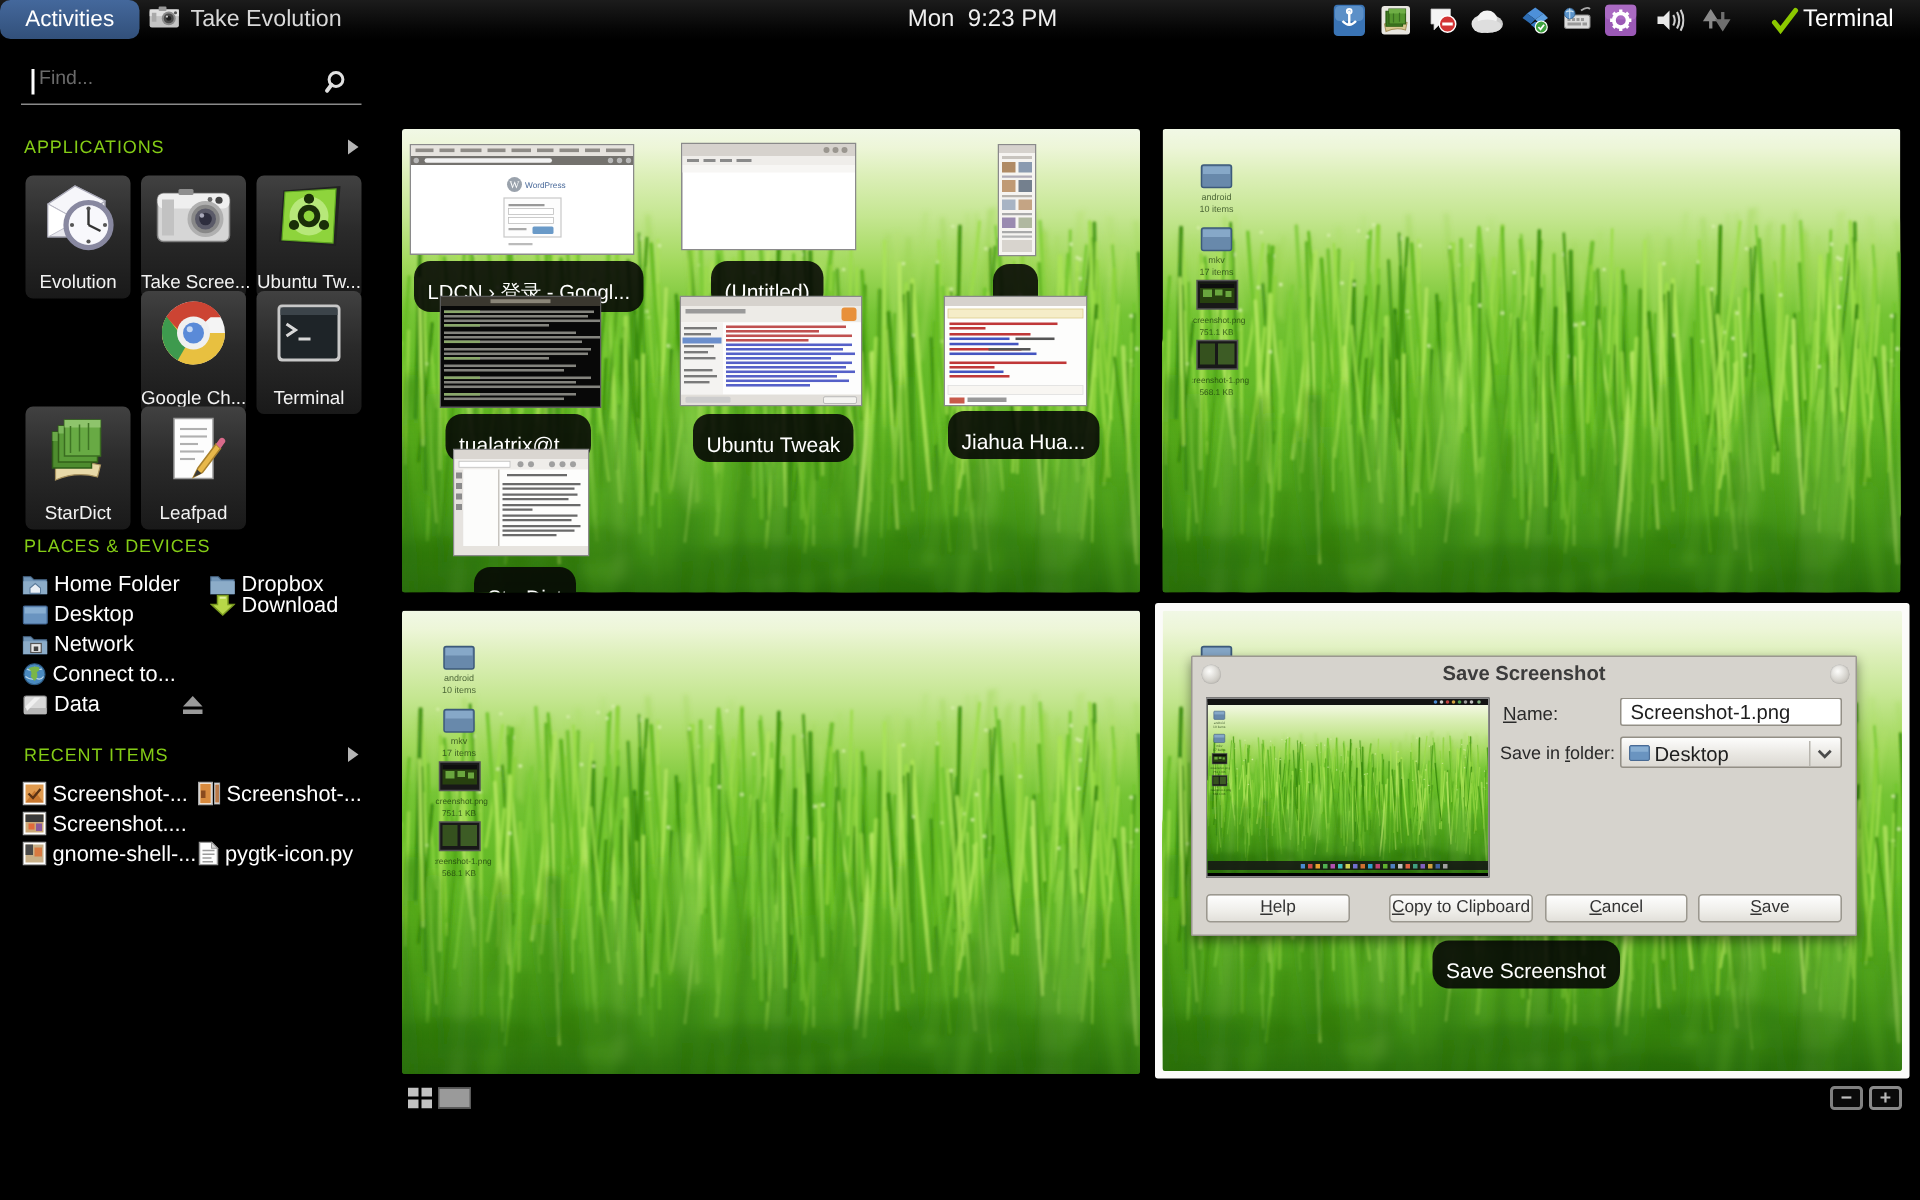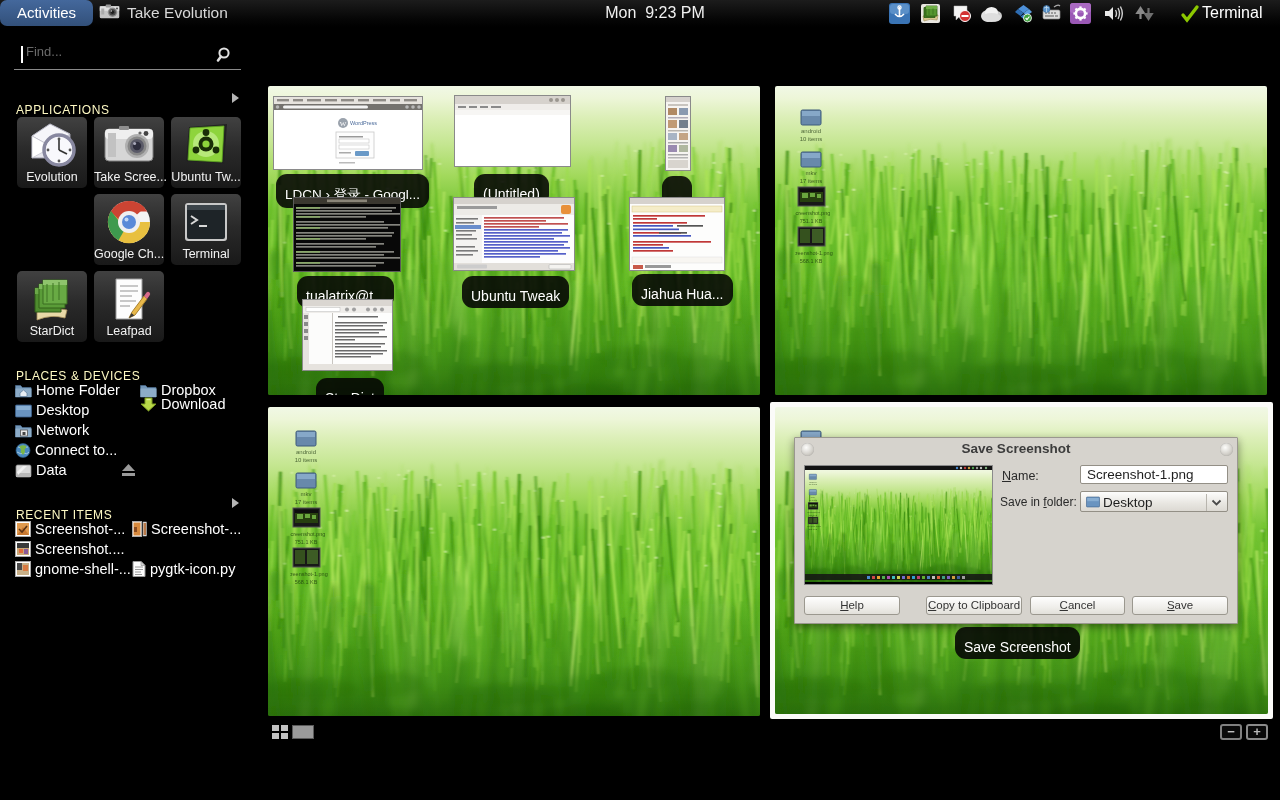--- a/index.html
+++ b/index.html
@@ -18,24 +18,24 @@
 #clock { position:absolute; left:0; top:0; width:1280px; height:27px; text-align:center;
   line-height:26px; color:#f0f0f0; font-size:16px;margin-left:15px; }
 .tray { position:absolute; top:3px; width:21px; height:21px; }
 #user { position:absolute; left:1202px; top:0; height:27px; line-height:26px;
   color:#fff; font-size:16px; }
 
 
 #caret { position:absolute; left:21px; top:46px; width:2px; height:17px; background:#fff; }
 #findtxt { position:absolute; left:26px; top:44px; font-size:13px; color:#6a6a6a; }
 #findline { position:absolute; left:14px; top:69px; width:227px; height:1px; background:#8a8a8a; }
-.schead { position:absolute; color:#fef9c3; font-size:12px; letter-spacing:0.6px;margin-top:12px; }
+.schead { position:absolute; color:#84cc16; font-size:12px; letter-spacing:0.6px; }
 .sctri { position:absolute; width:0; height:0; border-left:7px solid #b5b5b5;
   border-top:5px solid transparent; border-bottom:5px solid transparent; }
-.tile { position:absolute; width:70px; height:71px; border-radius:5px;
+.tile { position:absolute; width:70px; height:82px; border-radius:5px;
   background:linear-gradient(#414141, #2a2a2a 45%, #191919); }
 .tile .ticon { position:absolute; left:50%; top:3px; transform:translateX(-50%); }
 .tile .tlab { position:absolute; left:0; bottom:4px; width:100%; text-align:center;
   color:#f2f2f2; font-size:12.5px; white-space:nowrap; }
 .prow { position:absolute; height:18px; line-height:17px; color:#fff; font-size:14.5px; white-space:nowrap; }
 .prow svg, .prow span.i { vertical-align:-3px; margin-right:4px; }
 
 
 .ws { position:absolute; width:493px; height:310px; overflow:hidden; border-radius:2px; }
 .wlabel { position:absolute; background:rgba(5,5,5,0.88); color:#fff; font-size:14px;

